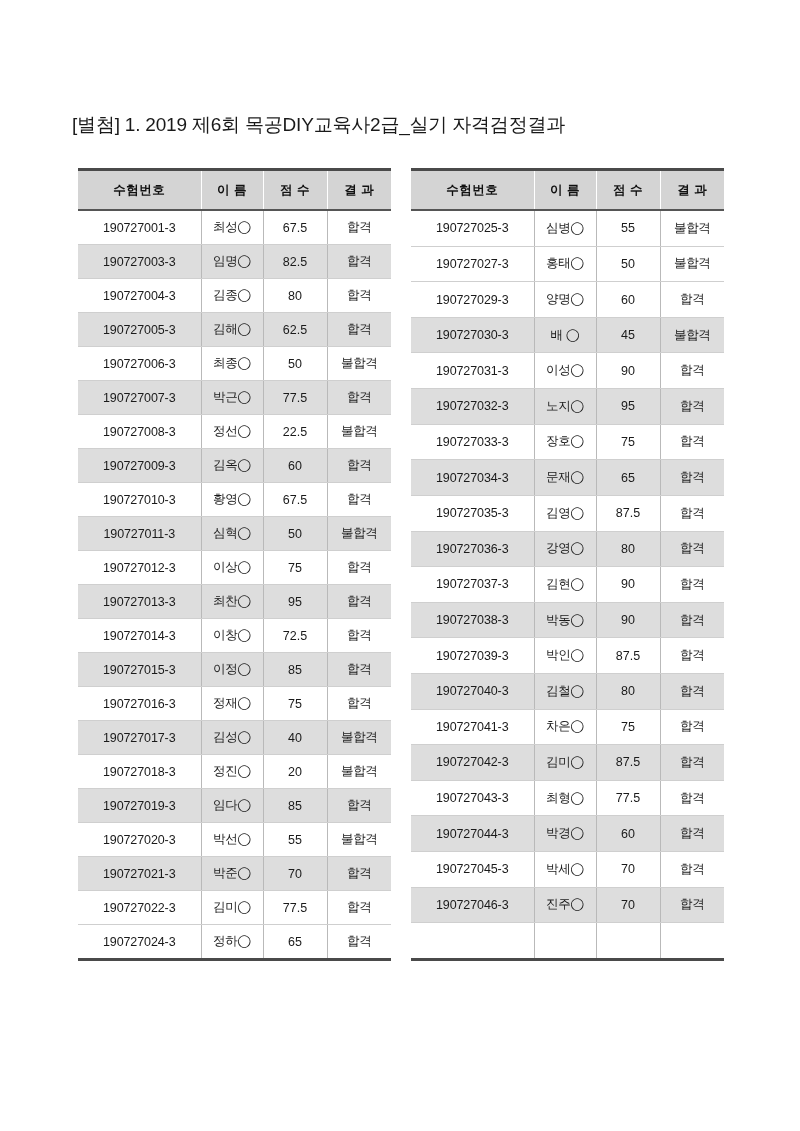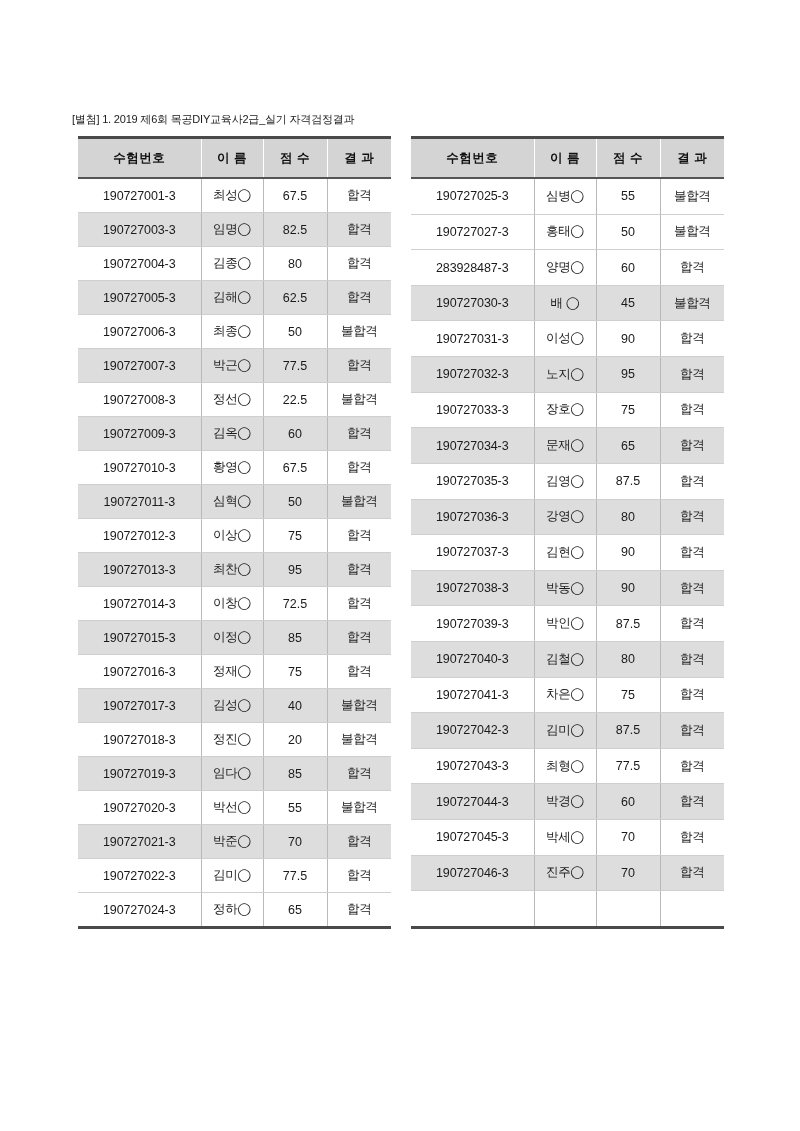--- a/index.html
+++ b/index.html
@@ -21,30 +21,30 @@
     position: relative;
     width: 800px;
     height: 1131px;
     box-sizing: border-box;
   }
 
   .doc-title {
     position: absolute;
     left: 72px;
     top: 112px;
-    font-size: 11px;
+    font-size: 19px;
     letter-spacing: -0.2px;
     color: #1a1a1a;
     white-space: nowrap;
   }
 
   .tables-wrap {
     position: absolute;
     left: 78px;
-    top: 136px;
+    top: 168px;
     width: 646px;
     display: flex;
     justify-content: space-between;
   }
 
   table.result-table {
     border-collapse: collapse;
     table-layout: fixed;
     font-size: 12.5px;
     border-top: 3px solid #4a4a4a;
@@ -282,21 +282,21 @@
             <td class="col-score">55</td>
             <td class="col-res">불합격</td>
           </tr>
           <tr class="plain">
             <td class="col-id">190727027-3</td>
             <td class="col-name">홍태◯</td>
             <td class="col-score">50</td>
             <td class="col-res">불합격</td>
           </tr>
           <tr class="plain">
-            <td class="col-id">283928487-3</td>
+            <td class="col-id">190727029-3</td>
             <td class="col-name">양명◯</td>
             <td class="col-score">60</td>
             <td class="col-res">합격</td>
           </tr>
           <tr class="shade">
             <td class="col-id">190727030-3</td>
             <td class="col-name">배 ◯</td>
             <td class="col-score">45</td>
             <td class="col-res">불합격</td>
           </tr>

